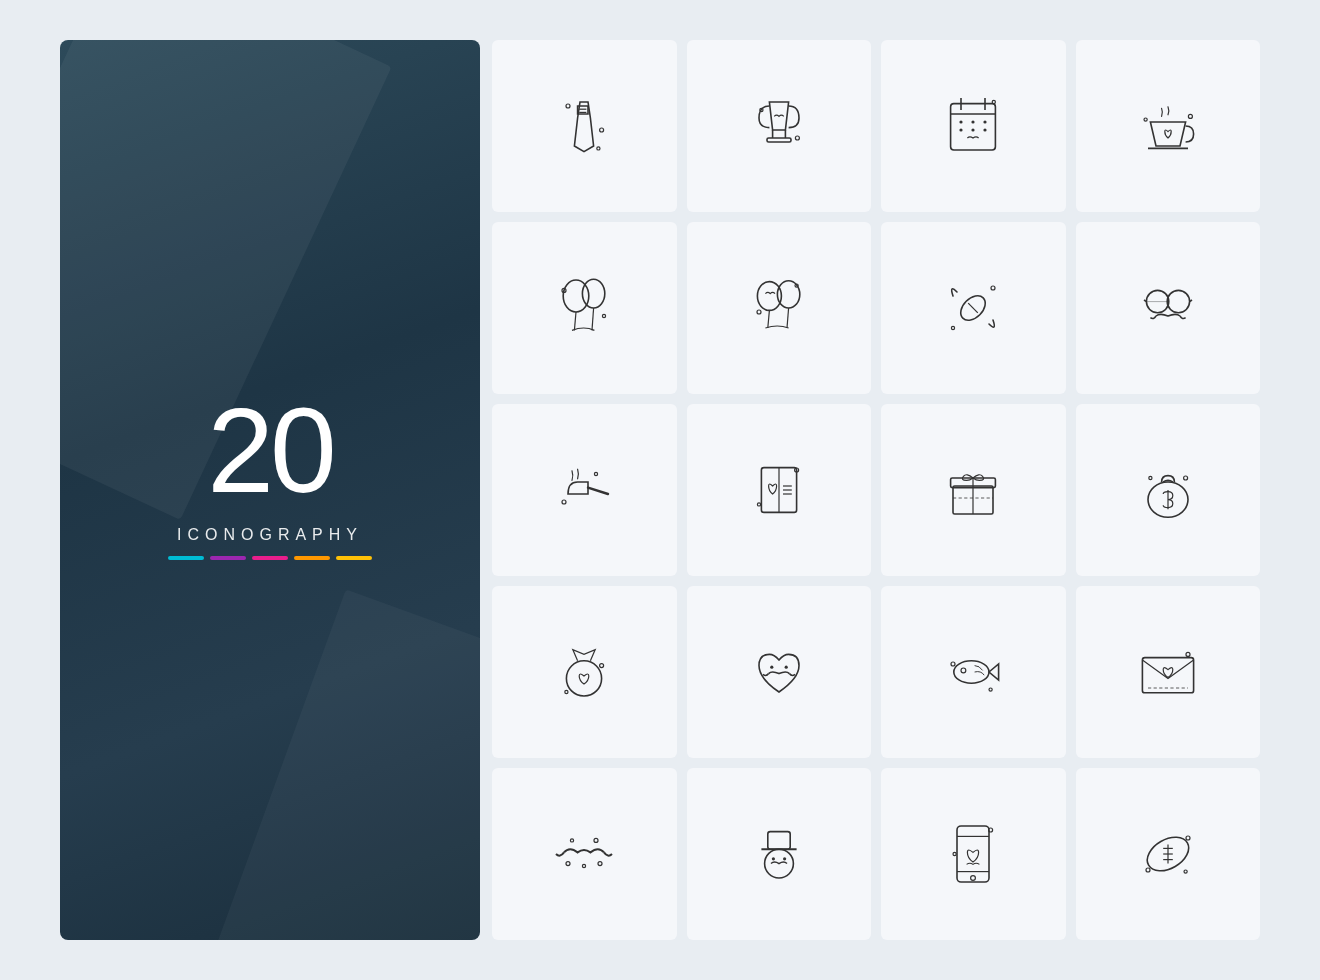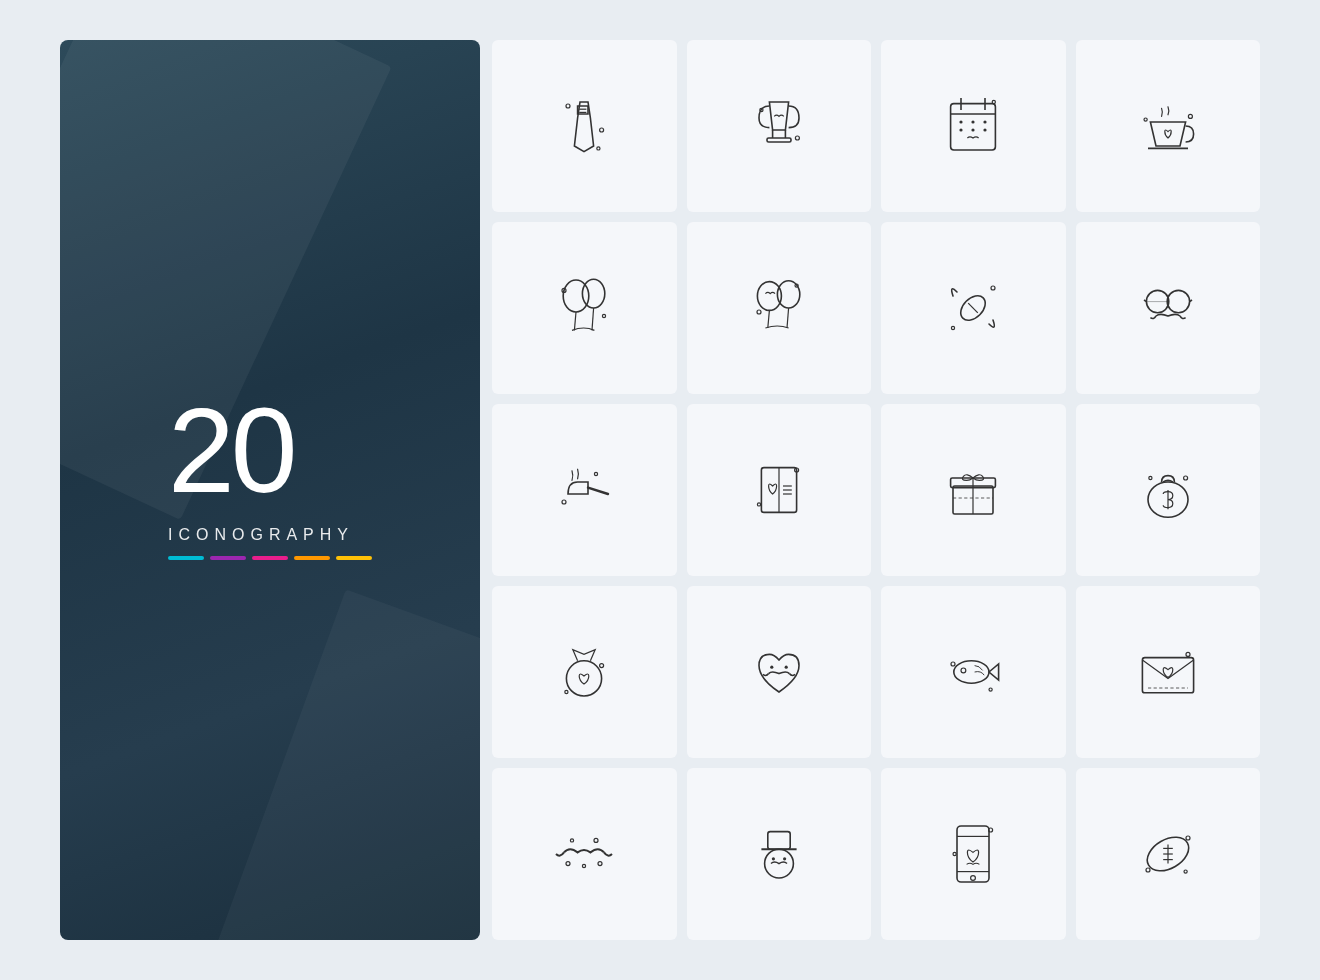--- a/index.html
+++ b/index.html
@@ -49,21 +49,21 @@
       right: -40px;
       width: 250px;
       height: 400px;
       background: rgba(255,255,255,0.04);
       transform: rotate(20deg);
       border-radius: 4px;
     }
     .left-content {
       position: relative;
       z-index: 2;
-      text-align: left;
+      text-align: center;
       color: white;
     }
     .big-number {
       font-size: 120px;
       font-weight: 300;
       line-height: 1;
       color: white;
       letter-spacing: -4px;
     }
     .iconography-label {

